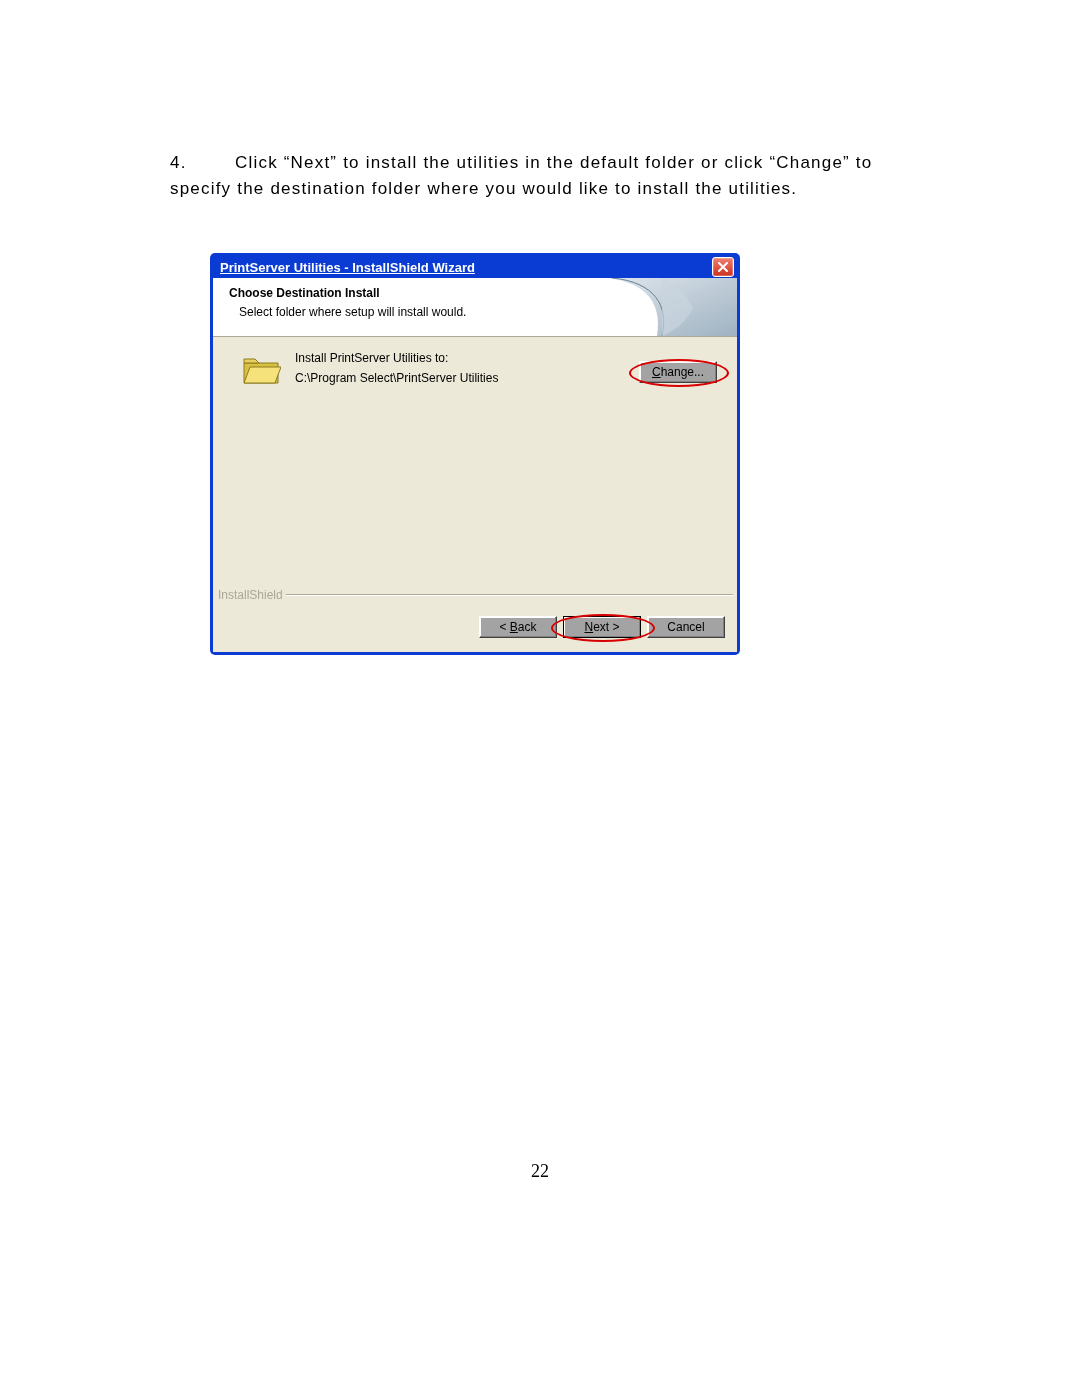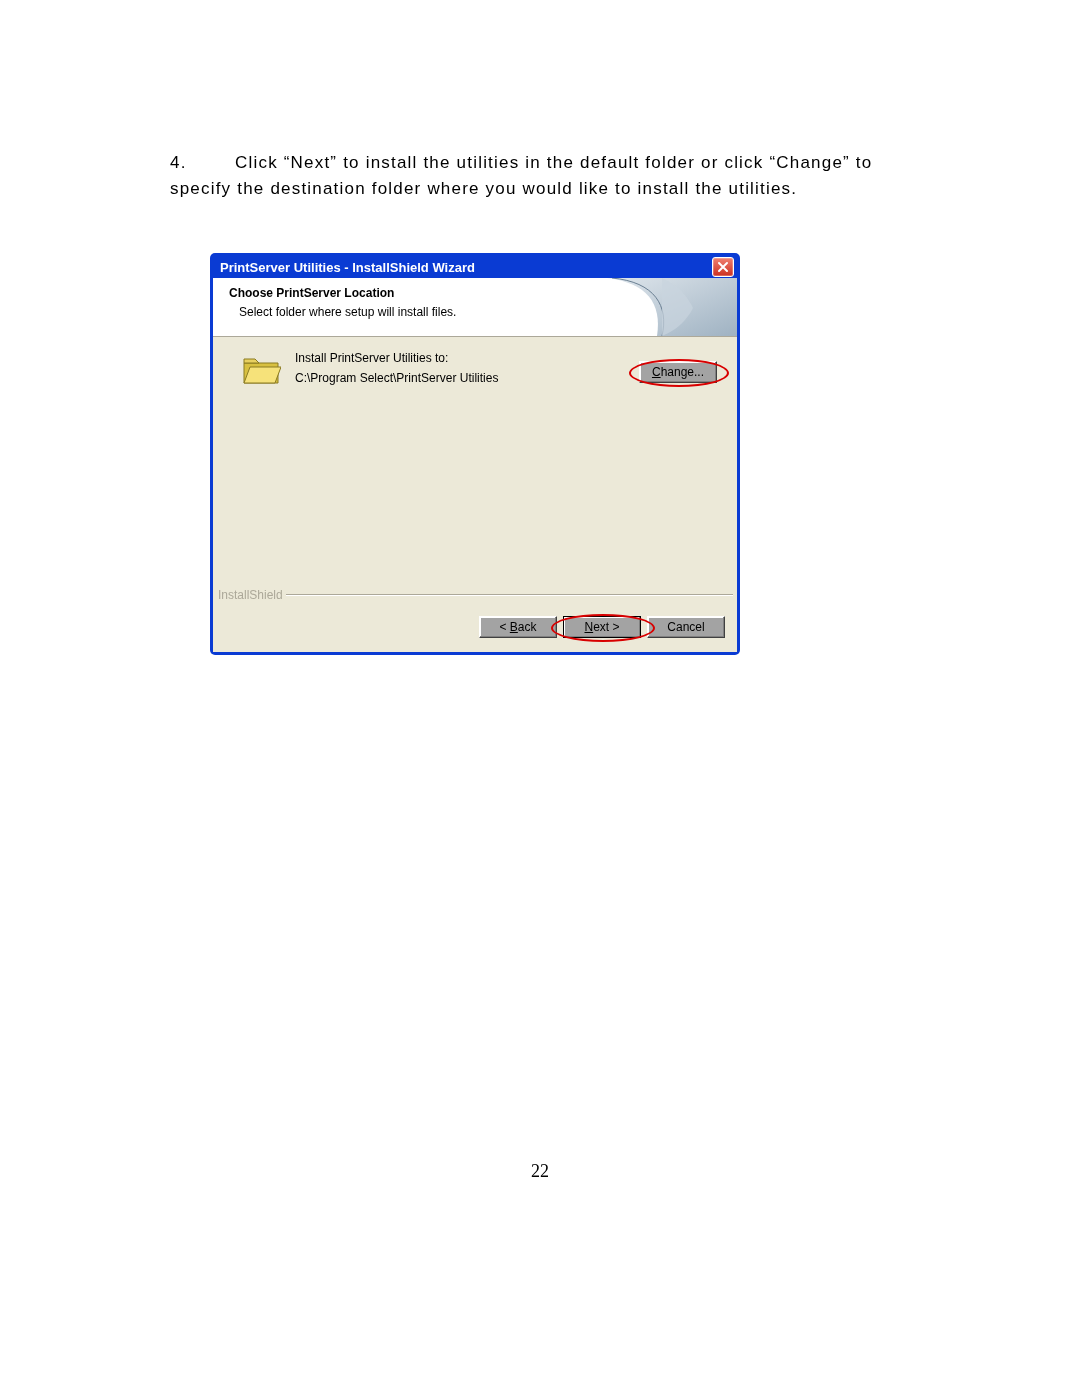--- a/index.html
+++ b/index.html
@@ -61,20 +61,21 @@
     padding: 0 3px 0 7px;
     color: #fff;
     font-family: Tahoma, Arial, sans-serif;
     font-weight: bold;
     font-size: 13px;
   }
   .titlebar .title {
     flex: 1;
     white-space: nowrap;
     overflow: hidden;
+    text-decoration: underline;
   }
   .close-btn {
     width: 20px;
     height: 18px;
     background: linear-gradient(#f08070, #cc3020);
     border: 1px solid #ffffff;
     border-radius: 3px;
     display: flex;
     align-items: center;
     justify-content: center;
@@ -217,22 +218,22 @@
   <div class="titlebar">
     <span class="title">PrintServer Utilities - InstallShield Wizard</span>
     <div class="close-btn">
       <svg width="12" height="12" viewBox="0 0 12 12">
         <path d="M2 2 L10 10 M10 2 L2 10" stroke="#ffffff" stroke-width="2" stroke-linecap="round"></path>
       </svg>
     </div>
   </div>
   <div class="client">
     <div class="header-band">
-      <div class="heading">Choose PrintServer Location</div>
-      <div class="subheading">Select folder where setup will install files.</div>
+      <div class="heading">Choose Destination Install</div>
+      <div class="subheading">Select folder where setup will install would.</div>
       <div class="header-banner">
         <svg width="130" height="58" viewBox="0 0 130 58">
           <defs>
             <linearGradient id="g1" x1="0" y1="0" x2="1" y2="1">
               <stop offset="0%" stop-color="#dfe6ec"></stop>
               <stop offset="100%" stop-color="#9fb2c2"></stop>
             </linearGradient>
           </defs>
           <rect x="0" y="0" width="130" height="58" fill="url(#g1)"></rect>
           <path d="M0 0 C 40 5, 55 25, 50 58 L0 58 Z" fill="#ffffff"></path>

